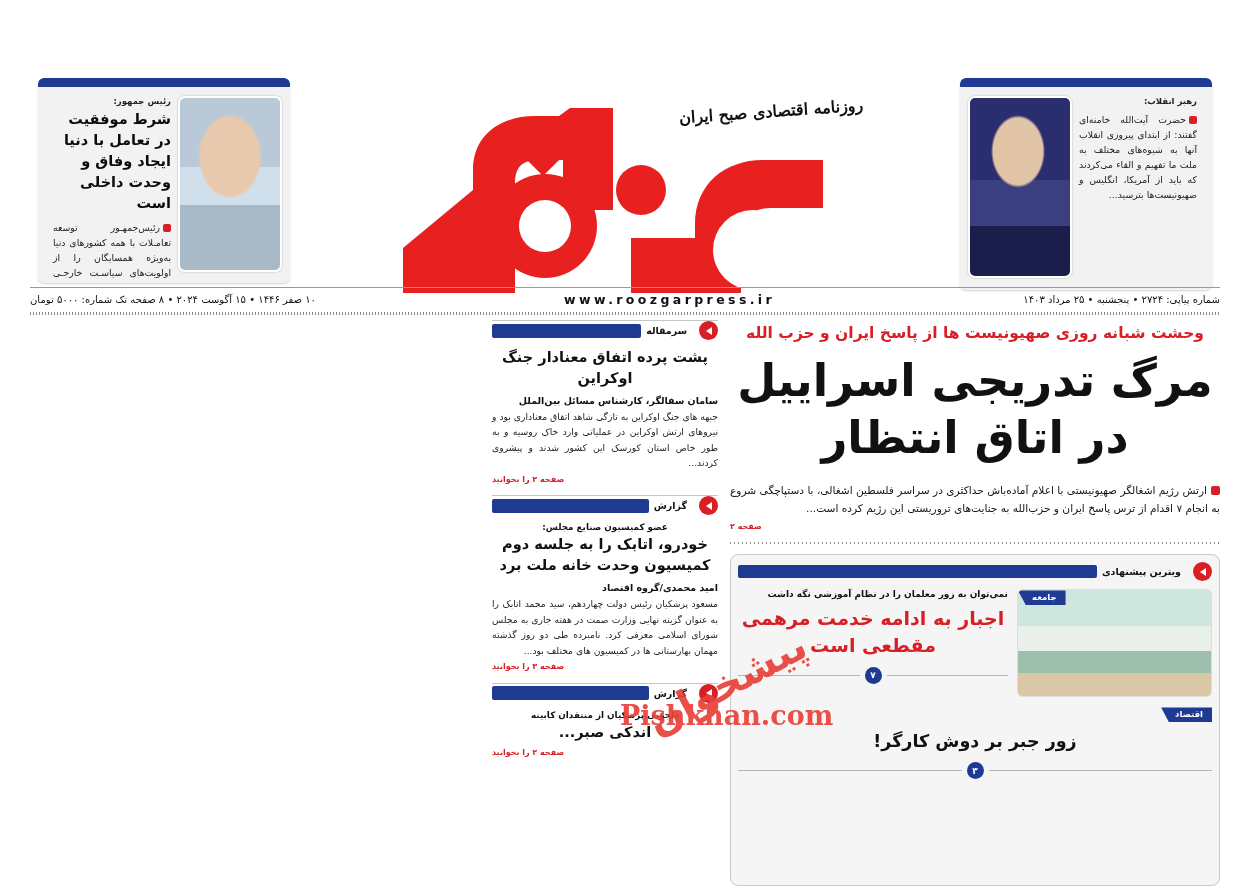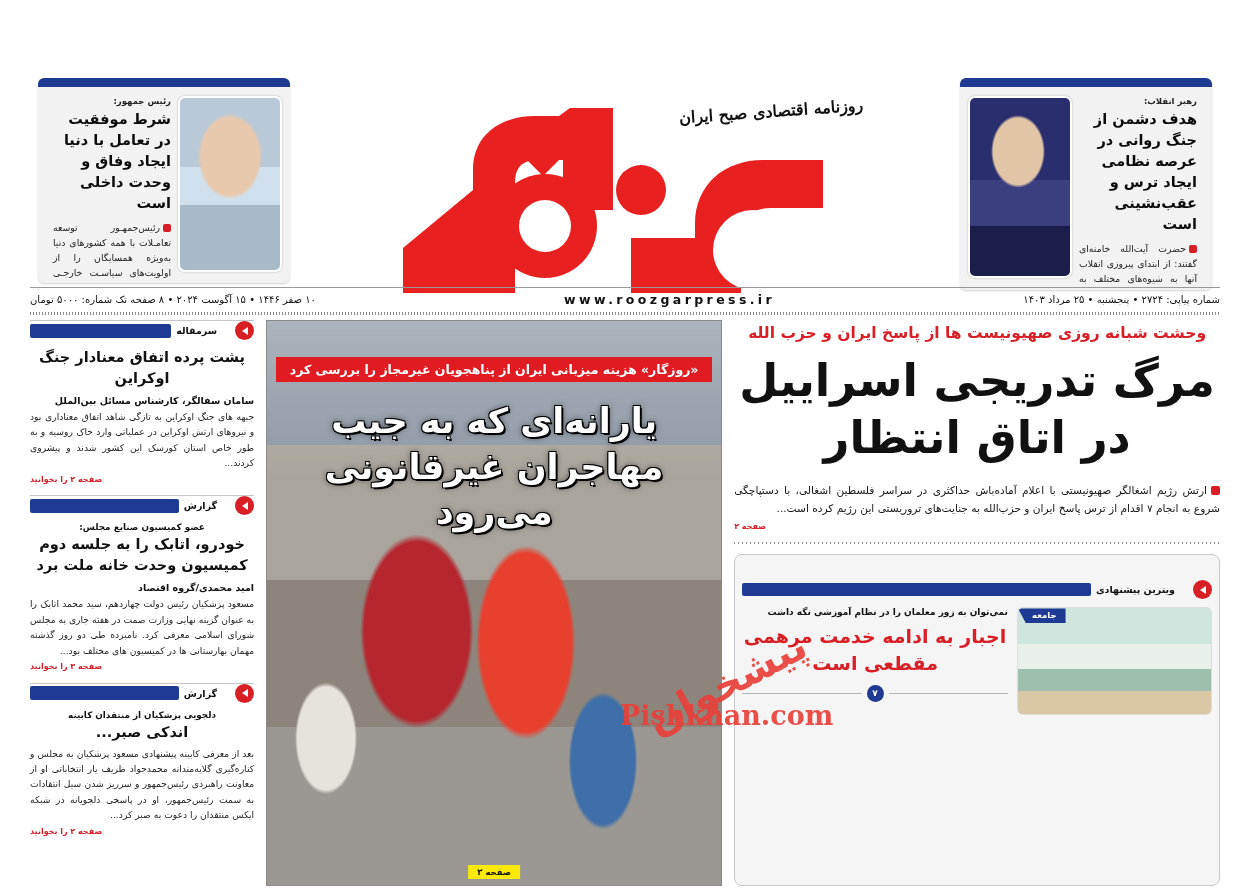--- a/index.html
+++ b/index.html
@@ -90,22 +90,22 @@
   }
   .main-lead .bullet {
     display:inline-block; width:9px; height:9px; background:#d81f26;
     border-radius:2px; vertical-align:-1px; margin-left:4px;
   }
   .hr-dot { margin-top:8px; height:2px;
     background:repeating-linear-gradient(to right,#8a8a8a 0 1px,transparent 1px 4px); }
 
   
   .vitrine { margin-top:10px; border:1px solid #c9c9c9; border-radius:8px; background:#f5f5f5; padding:7px; flex:1; display:flex; flex-direction:column; }
-  .vitrine-head { display:flex; align-items:center; gap:5px;margin-top:18px; }
-  .sect-badge { display:flex; align-items:center; gap:18px; }
+  .vitrine-head { display:flex; align-items:center; gap:5px; }
+  .sect-badge { display:flex; align-items:center; gap:12px; }
   .sect-circle {
     width:19px; height:19px; border-radius:50%; background:#d81f26;
     display:flex; align-items:center; justify-content:center;
   }
   .sect-circle::before { content:""; border-style:solid; border-width:4.5px 6px 4.5px 0; border-color:transparent #fff transparent transparent; }
   .sect-name { font-size:9.5px; font-weight:bold; color:#111; white-space:nowrap; }
   .sect-bar { flex:1; height:13px; background:#1f3a93; border-radius:2px; }
 
   .vit-top { display:flex; gap:9px; margin-top:8px; }
   .vit-photo {
@@ -234,21 +234,20 @@
       </svg>
       <div class="tagline">روزنامه اقتصادی صبح ایران</div>
     </div>
 
     <div class="promo-box promo-right">
       <div class="promo-topbar"></div>
       <div class="promo-inner">
         <div class="promo-photo ph-kham"></div>
         <div class="promo-txt">
           <div class="kicker-sm">رهبر انقلاب:</div>
-          <div class="promo-head">هدف دشمن از جنگ روانی در عرصه نظامی ایجاد ترس و عقب‌نشینی است</div>
           <div class="promo-body">
             <span class="bullet"></span><span>حضرت آیت‌الله خامنه‌ای گفتند: از ابتدای پیروزی انقلاب آنها به شیوه‌های مختلف به ملت ما تفهیم و القاء می‌کردند که باید از آمریکا، انگلیس و صهیونیست‌ها بترسید...</span>
             
           </div>
         </div>
       </div>
     </div>
   </div>
 
   <div class="datebar">
@@ -304,29 +303,35 @@
             <div class="vit-title">اجبار به ادامه خدمت مرهمی مقطعی است</div>
             <div class="pagecircle-row">
               <span class="ln"></span>
               <span class="pagecircle">۷</span>
               <span class="ln"></span>
             </div>
           </div>
         </div>
 
         <div class="vit-bottom">
-        </div>
-      </div>
-    </div>
-
-    <div class="col-photo ph-street">
-      <div class="photo-banner">«روزگار» هزینه میزبانی ایران از پناهجویان غیرمجاز را بررسی کرد</div>
-      <div class="photo-title">یارانه‌ای که به جیب مهاجران غیرقانونی می‌رود</div>
-      <div class="photo-pagetag">صفحه ۳</div>
-    </div>
+          <div class="vit-cell">
+            <div class="cell-tagwrap">
+              <span class="corner-tag" style="position:static;">اقتصاد</span>
+            </div>
+            <div class="cell-title">زور جبر بر دوش کارگر!</div>
+            <div class="pagecircle-row">
+              <span class="ln"></span>
+              <span class="pagecircle">۳</span>
+              <span class="ln"></span>
+            </div>
+          </div>
+        </div>
+      </div>
+    </div>
+
 
     <div class="col-side">
 
       <div class="side-item">
         <div class="side-head">
           <div class="sect-badge">
             <span class="sect-circle"></span>
             <span class="sect-name">سرمقاله</span>
           </div>
           <div class="side-bar"></div>
@@ -360,21 +365,20 @@
         <div class="side-head">
           <div class="sect-badge">
             <span class="sect-circle"></span>
             <span class="sect-name">گزارش</span>
           </div>
           <div class="side-bar"></div>
         </div>
         <div class="side-kicker">دلجویی پزشکیان از منتقدان کابینه</div>
         <div class="side-title">اندکی صبر...</div>
         <div class="side-body">
-          <span>بعد از معرفی کابینه پیشنهادی مسعود پزشکیان به مجلس و کناره‌گیری گلایه‌مندانه محمدجواد ظریف یار انتخاباتی او از معاونت راهبردی رئیس‌جمهور و سرریز شدن سیل انتقادات به سمت رئیس‌جمهور، او در پاسخی دلجویانه در شبکه ایکس منتقدان را دعوت به صبر کرد...</span>
           <span class="side-ref">صفحه ۲ را بخوانید</span>
         </div>
       </div>
 
     </div>
   </div>
 
   <div class="watermark">
     <span class="wm-fa">پیشخوان</span>
     <span class="wm-en">Pishkhan.com</span>

